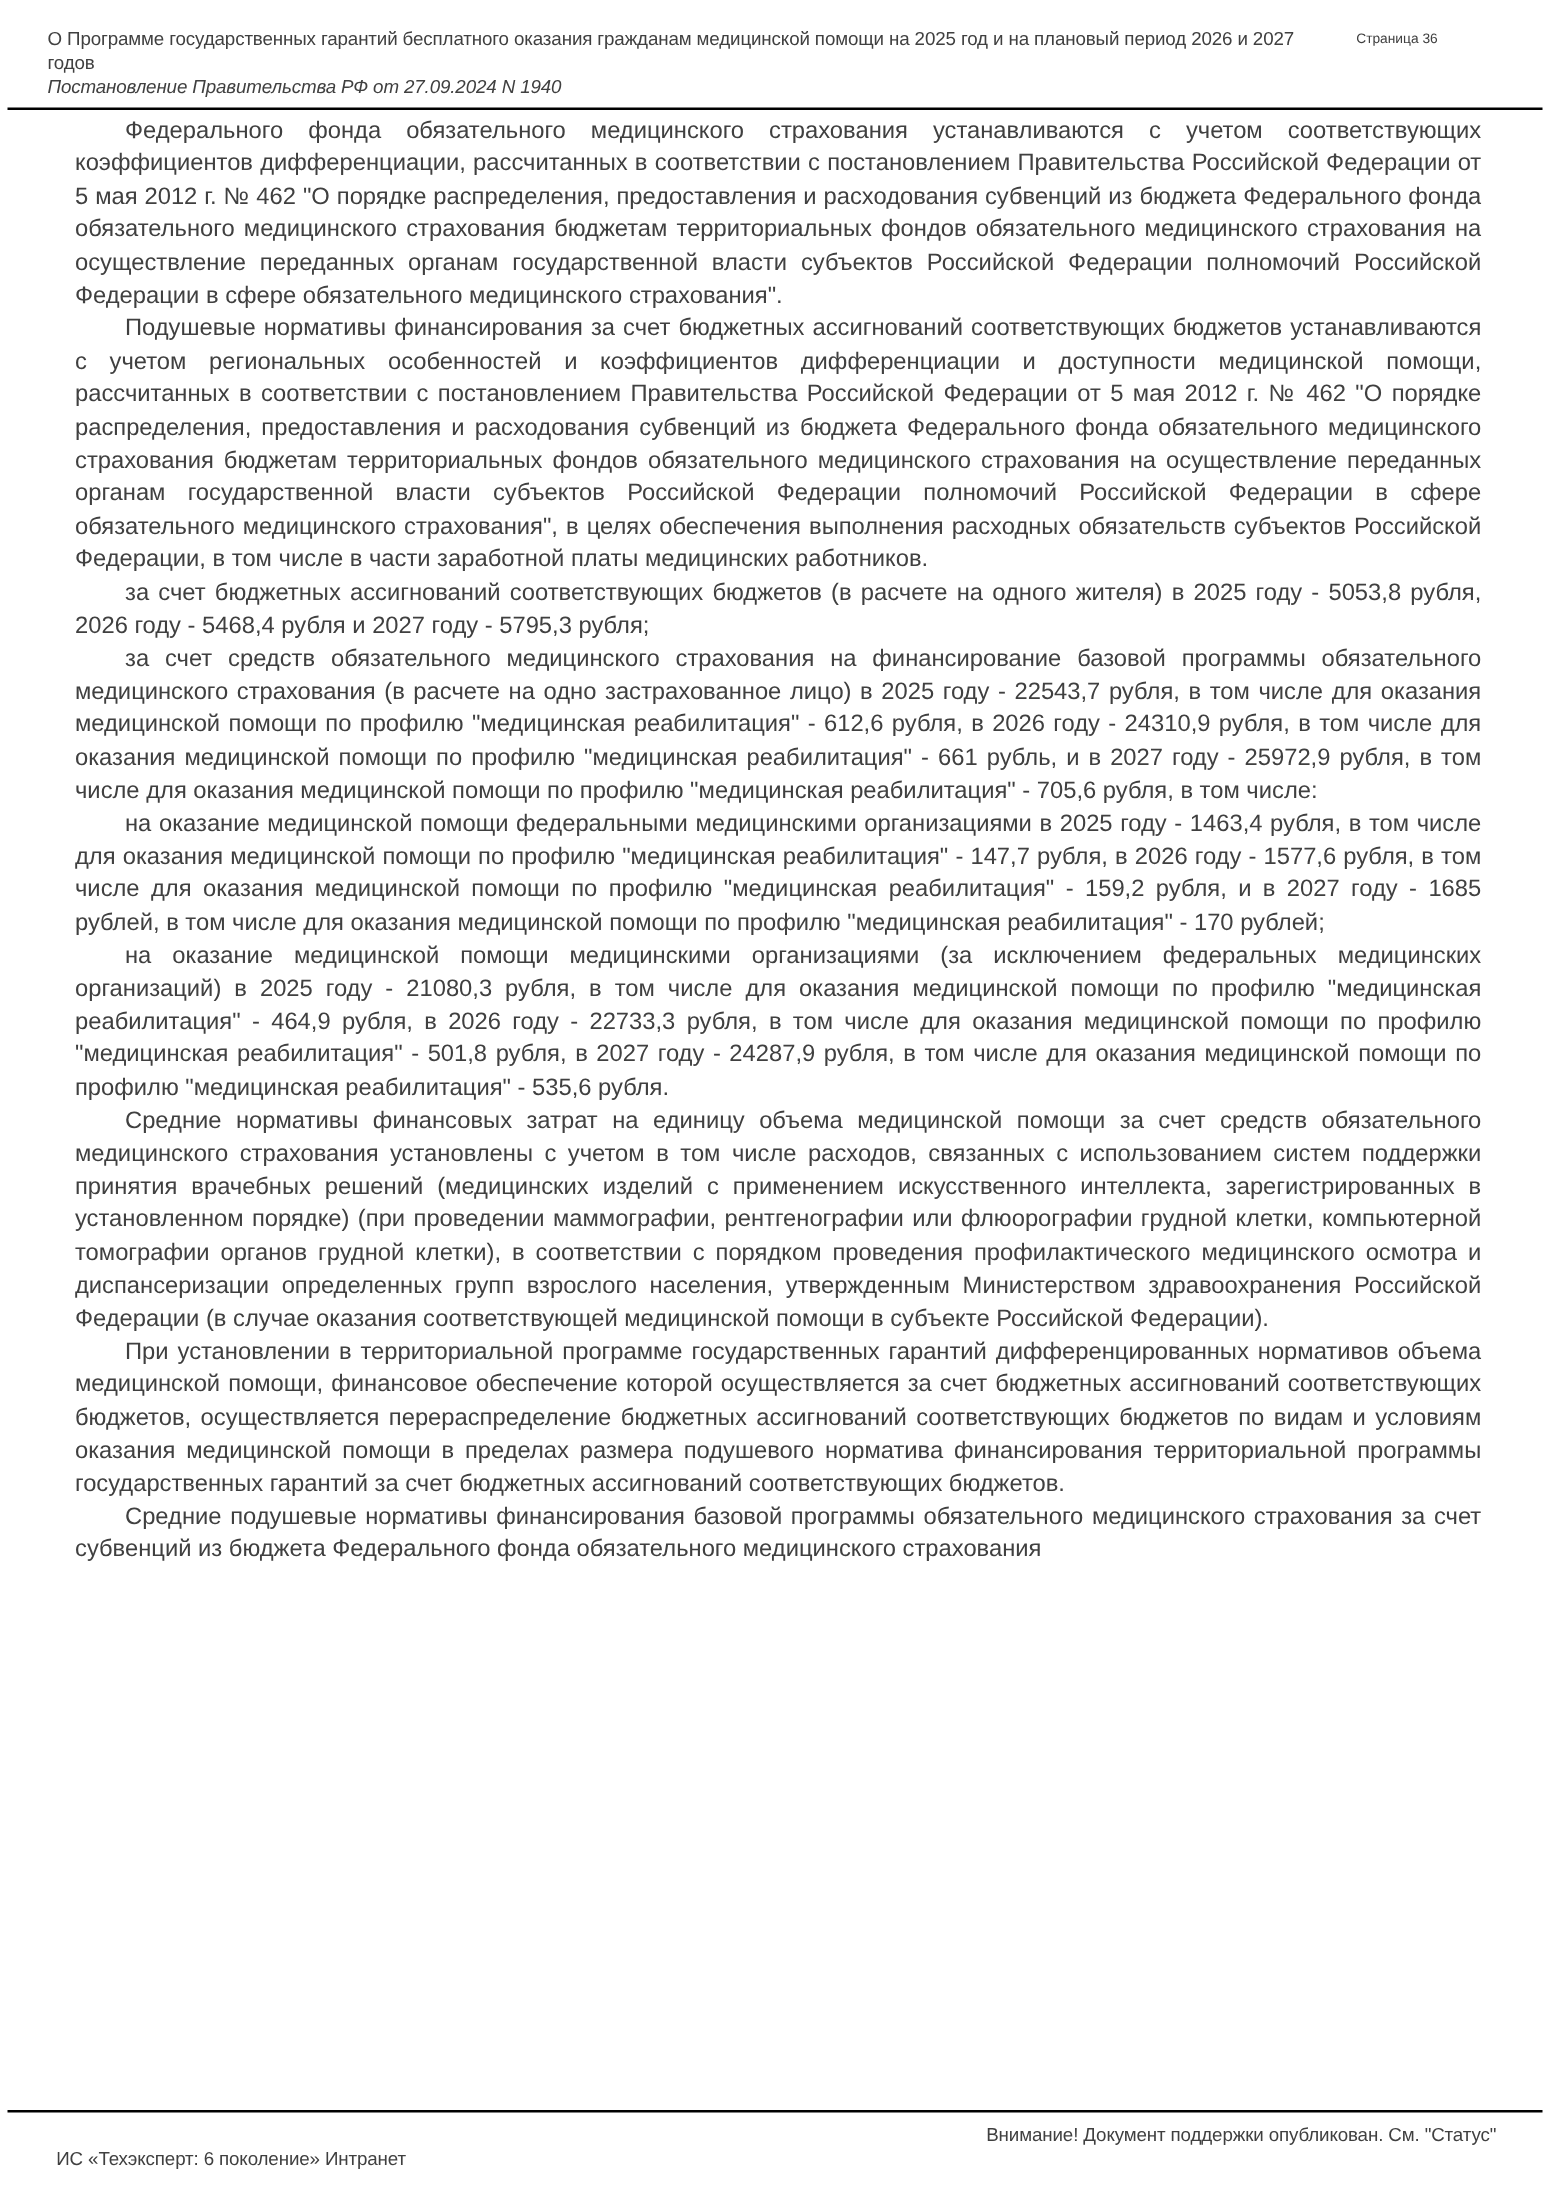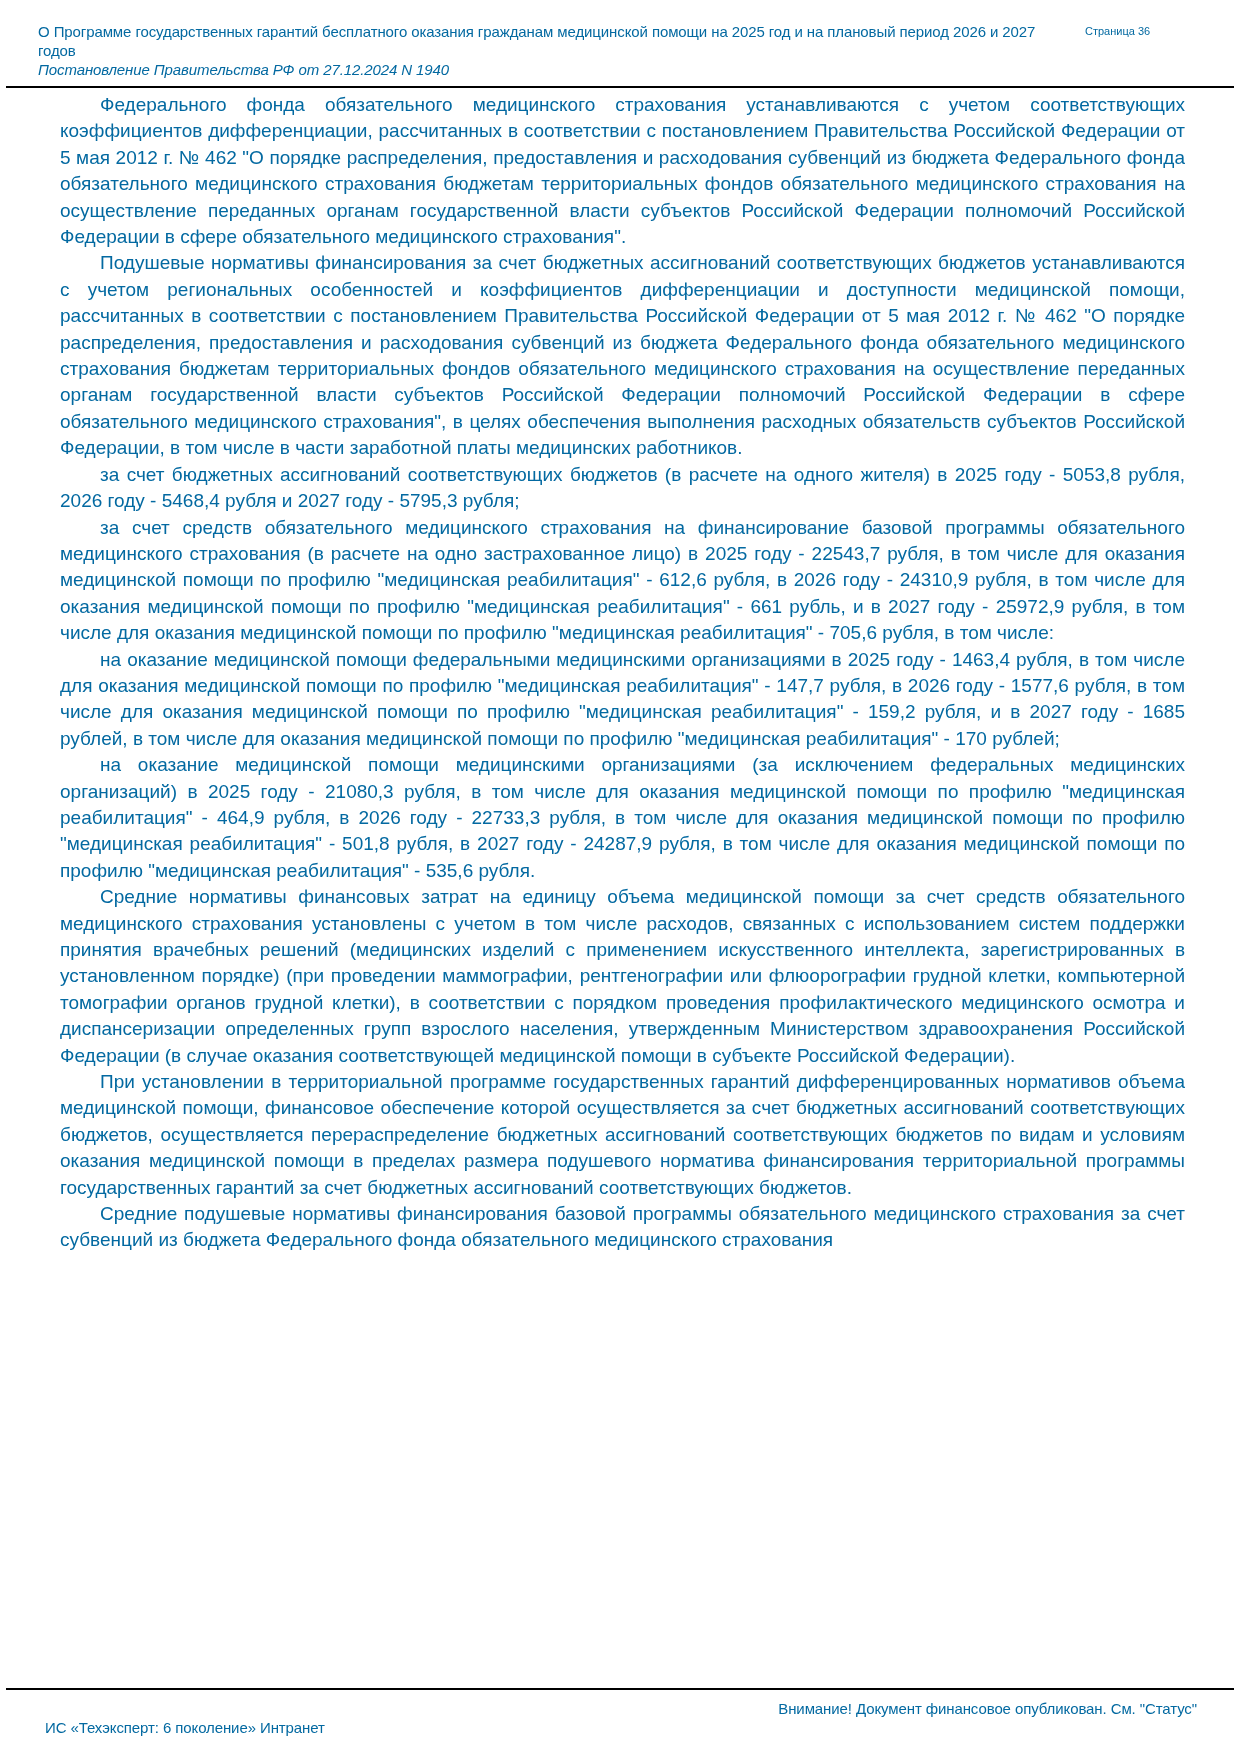--- a/index.html
+++ b/index.html
@@ -3,21 +3,21 @@
 <meta charset="utf-8">
 <style>
   * { margin: 0; padding: 0; box-sizing: border-box; }
   html, body { background: #ffffff; }
   .page {
     position: relative;
     width: 1240px;
     height: 1755px;
     margin: 0 auto;
     background: #ffffff;
-    color: #0369a1;
+    color: #404040;
     font-family: "Liberation Sans", sans-serif;
     overflow: hidden;
   }
   
   .header {
     position: absolute;
     top: 22px;
     left: 38px;
     right: 0;
     display: flex;
@@ -88,38 +88,38 @@
   }
 </style>
 </head>
 <body>
 
 <div class="page">
 
   <div class="header">
     <div class="header-left">
       <div class="doc-title">О Программе государственных гарантий бесплатного оказания гражданам медицинской помощи на 2025 год и на плановый период 2026 и 2027 годов</div>
-      <div class="doc-subtitle">Постановление Правительства РФ от 27.12.2024 N 1940</div>
+      <div class="doc-subtitle">Постановление Правительства РФ от 27.09.2024 N 1940</div>
     </div>
     <div class="page-label">Страница 36</div>
   </div>
 
   <hr class="rule rule-top">
 
   <div class="doc-body">
     <p>Федерального фонда обязательного медицинского страхования устанавливаются с учетом соответствующих коэффициентов дифференциации, рассчитанных в соответствии с постановлением Правительства Российской Федерации от 5 мая 2012 г. № 462 "О порядке распределения, предоставления и расходования субвенций из бюджета Федерального фонда обязательного медицинского страхования бюджетам территориальных фондов обязательного медицинского страхования на осуществление переданных органам государственной власти субъектов Российской Федерации полномочий Российской Федерации в сфере обязательного медицинского страхования".</p>
     <p>Подушевые нормативы финансирования за счет бюджетных ассигнований соответствующих бюджетов устанавливаются с учетом региональных особенностей и коэффициентов дифференциации и доступности медицинской помощи, рассчитанных в соответствии с постановлением Правительства Российской Федерации от 5 мая 2012 г. № 462 "О порядке распределения, предоставления и расходования субвенций из бюджета Федерального фонда обязательного медицинского страхования бюджетам территориальных фондов обязательного медицинского страхования на осуществление переданных органам государственной власти субъектов Российской Федерации полномочий Российской Федерации в сфере обязательного медицинского страхования", в целях обеспечения выполнения расходных обязательств субъектов Российской Федерации, в том числе в части заработной платы медицинских работников.</p>
     <p>за счет бюджетных ассигнований соответствующих бюджетов (в расчете на одного жителя) в 2025 году - 5053,8 рубля, 2026 году - 5468,4 рубля и 2027 году - 5795,3 рубля;</p>
     <p>за счет средств обязательного медицинского страхования на финансирование базовой программы обязательного медицинского страхования (в расчете на одно застрахованное лицо) в 2025 году - 22543,7 рубля, в том числе для оказания медицинской помощи по профилю "медицинская реабилитация" - 612,6 рубля, в 2026 году - 24310,9 рубля, в том числе для оказания медицинской помощи по профилю "медицинская реабилитация" - 661 рубль, и в 2027 году - 25972,9 рубля, в том числе для оказания медицинской помощи по профилю "медицинская реабилитация" - 705,6 рубля, в том числе:</p>
     <p>на оказание медицинской помощи федеральными медицинскими организациями в 2025 году - 1463,4 рубля, в том числе для оказания медицинской помощи по профилю "медицинская реабилитация" - 147,7 рубля, в 2026 году - 1577,6 рубля, в том числе для оказания медицинской помощи по профилю "медицинская реабилитация" - 159,2 рубля, и в 2027 году - 1685 рублей, в том числе для оказания медицинской помощи по профилю "медицинская реабилитация" - 170 рублей;</p>
     <p>на оказание медицинской помощи медицинскими организациями (за исключением федеральных медицинских организаций) в 2025 году - 21080,3 рубля, в том числе для оказания медицинской помощи по профилю "медицинская реабилитация" - 464,9 рубля, в 2026 году - 22733,3 рубля, в том числе для оказания медицинской помощи по профилю "медицинская реабилитация" - 501,8 рубля, в 2027 году - 24287,9 рубля, в том числе для оказания медицинской помощи по профилю "медицинская реабилитация" - 535,6 рубля.</p>
     <p>Средние нормативы финансовых затрат на единицу объема медицинской помощи за счет средств обязательного медицинского страхования установлены с учетом в том числе расходов, связанных с использованием систем поддержки принятия врачебных решений (медицинских изделий с применением искусственного интеллекта, зарегистрированных в установленном порядке) (при проведении маммографии, рентгенографии или флюорографии грудной клетки, компьютерной томографии органов грудной клетки), в соответствии с порядком проведения профилактического медицинского осмотра и диспансеризации определенных групп взрослого населения, утвержденным Министерством здравоохранения Российской Федерации (в случае оказания соответствующей медицинской помощи в субъекте Российской Федерации).</p>
     <p>При установлении в территориальной программе государственных гарантий дифференцированных нормативов объема медицинской помощи, финансовое обеспечение которой осуществляется за счет бюджетных ассигнований соответствующих бюджетов, осуществляется перераспределение бюджетных ассигнований соответствующих бюджетов по видам и условиям оказания медицинской помощи в пределах размера подушевого норматива финансирования территориальной программы государственных гарантий за счет бюджетных ассигнований соответствующих бюджетов.</p>
     <p>Средние подушевые нормативы финансирования базовой программы обязательного медицинского страхования за счет субвенций из бюджета Федерального фонда обязательного медицинского страхования</p>
   </div>
 
   <hr class="rule rule-bottom">
 
-  <div class="footer-notice">Внимание! Документ финансовое опубликован. См. "Статус"</div>
+  <div class="footer-notice">Внимание! Документ поддержки опубликован. См. "Статус"</div>
 
   <div class="footer-source">ИС «Техэксперт: 6 поколение» Интранет</div>
 
 </div>
 
 </body></html>

